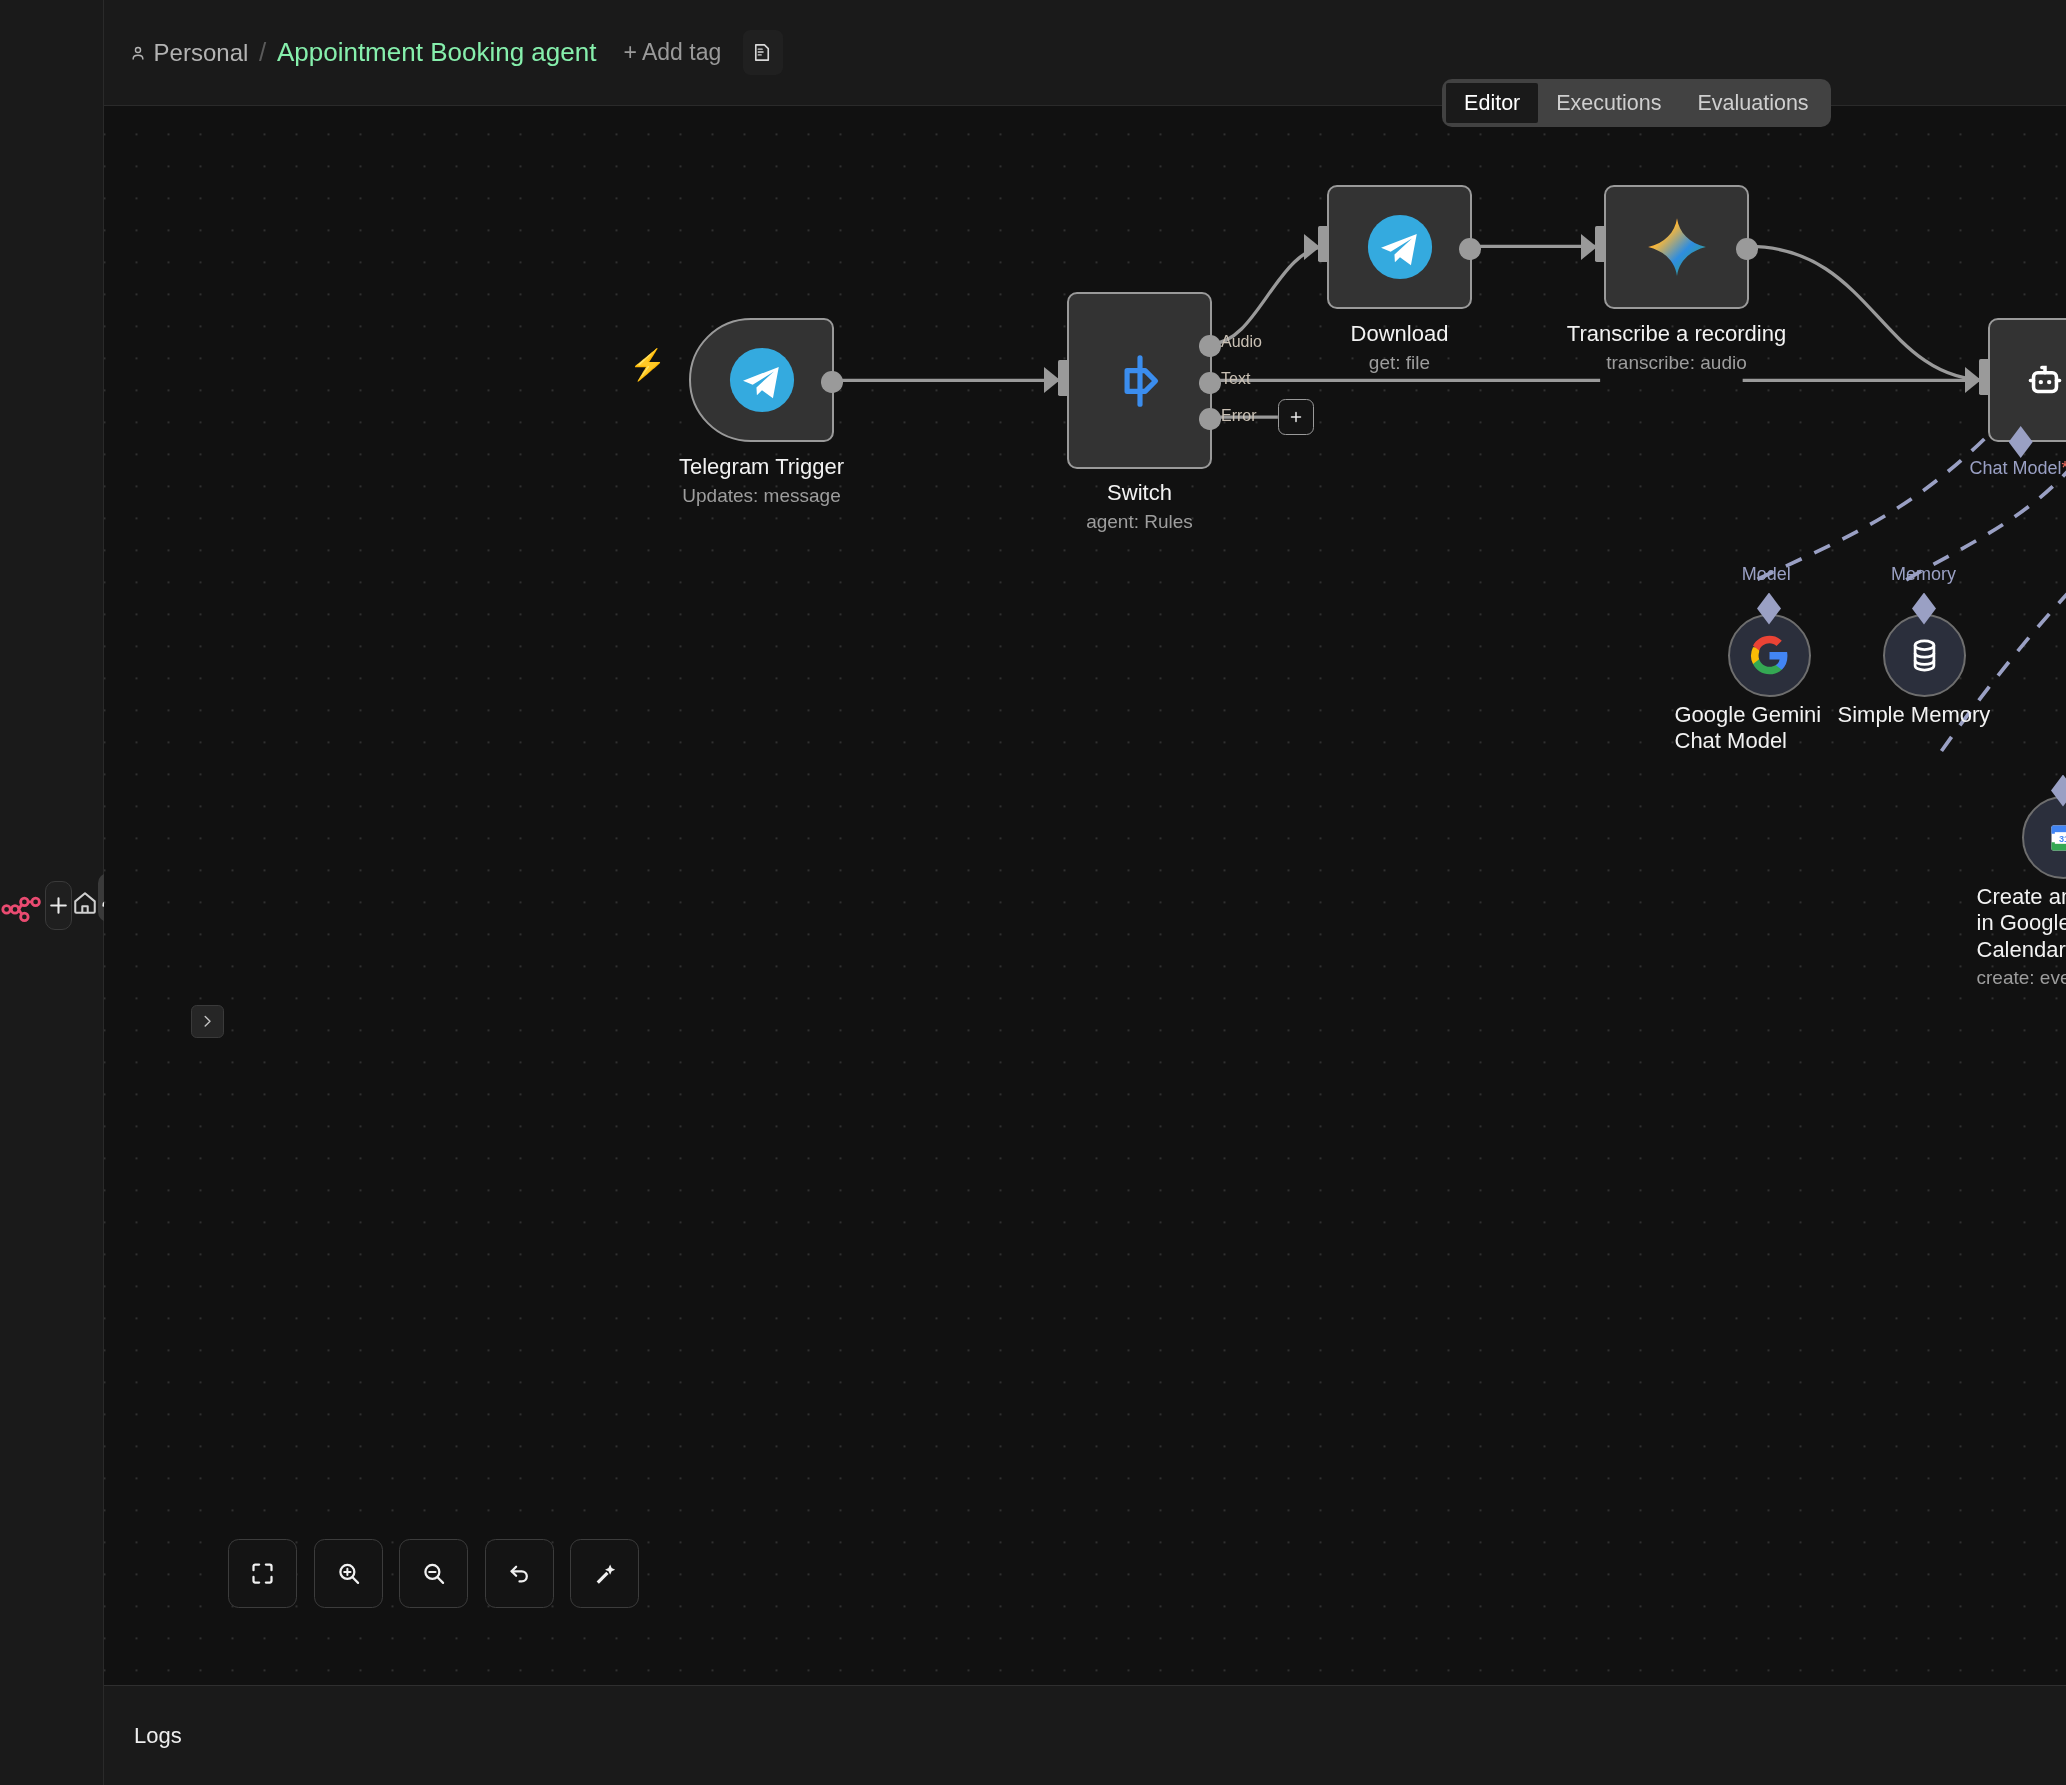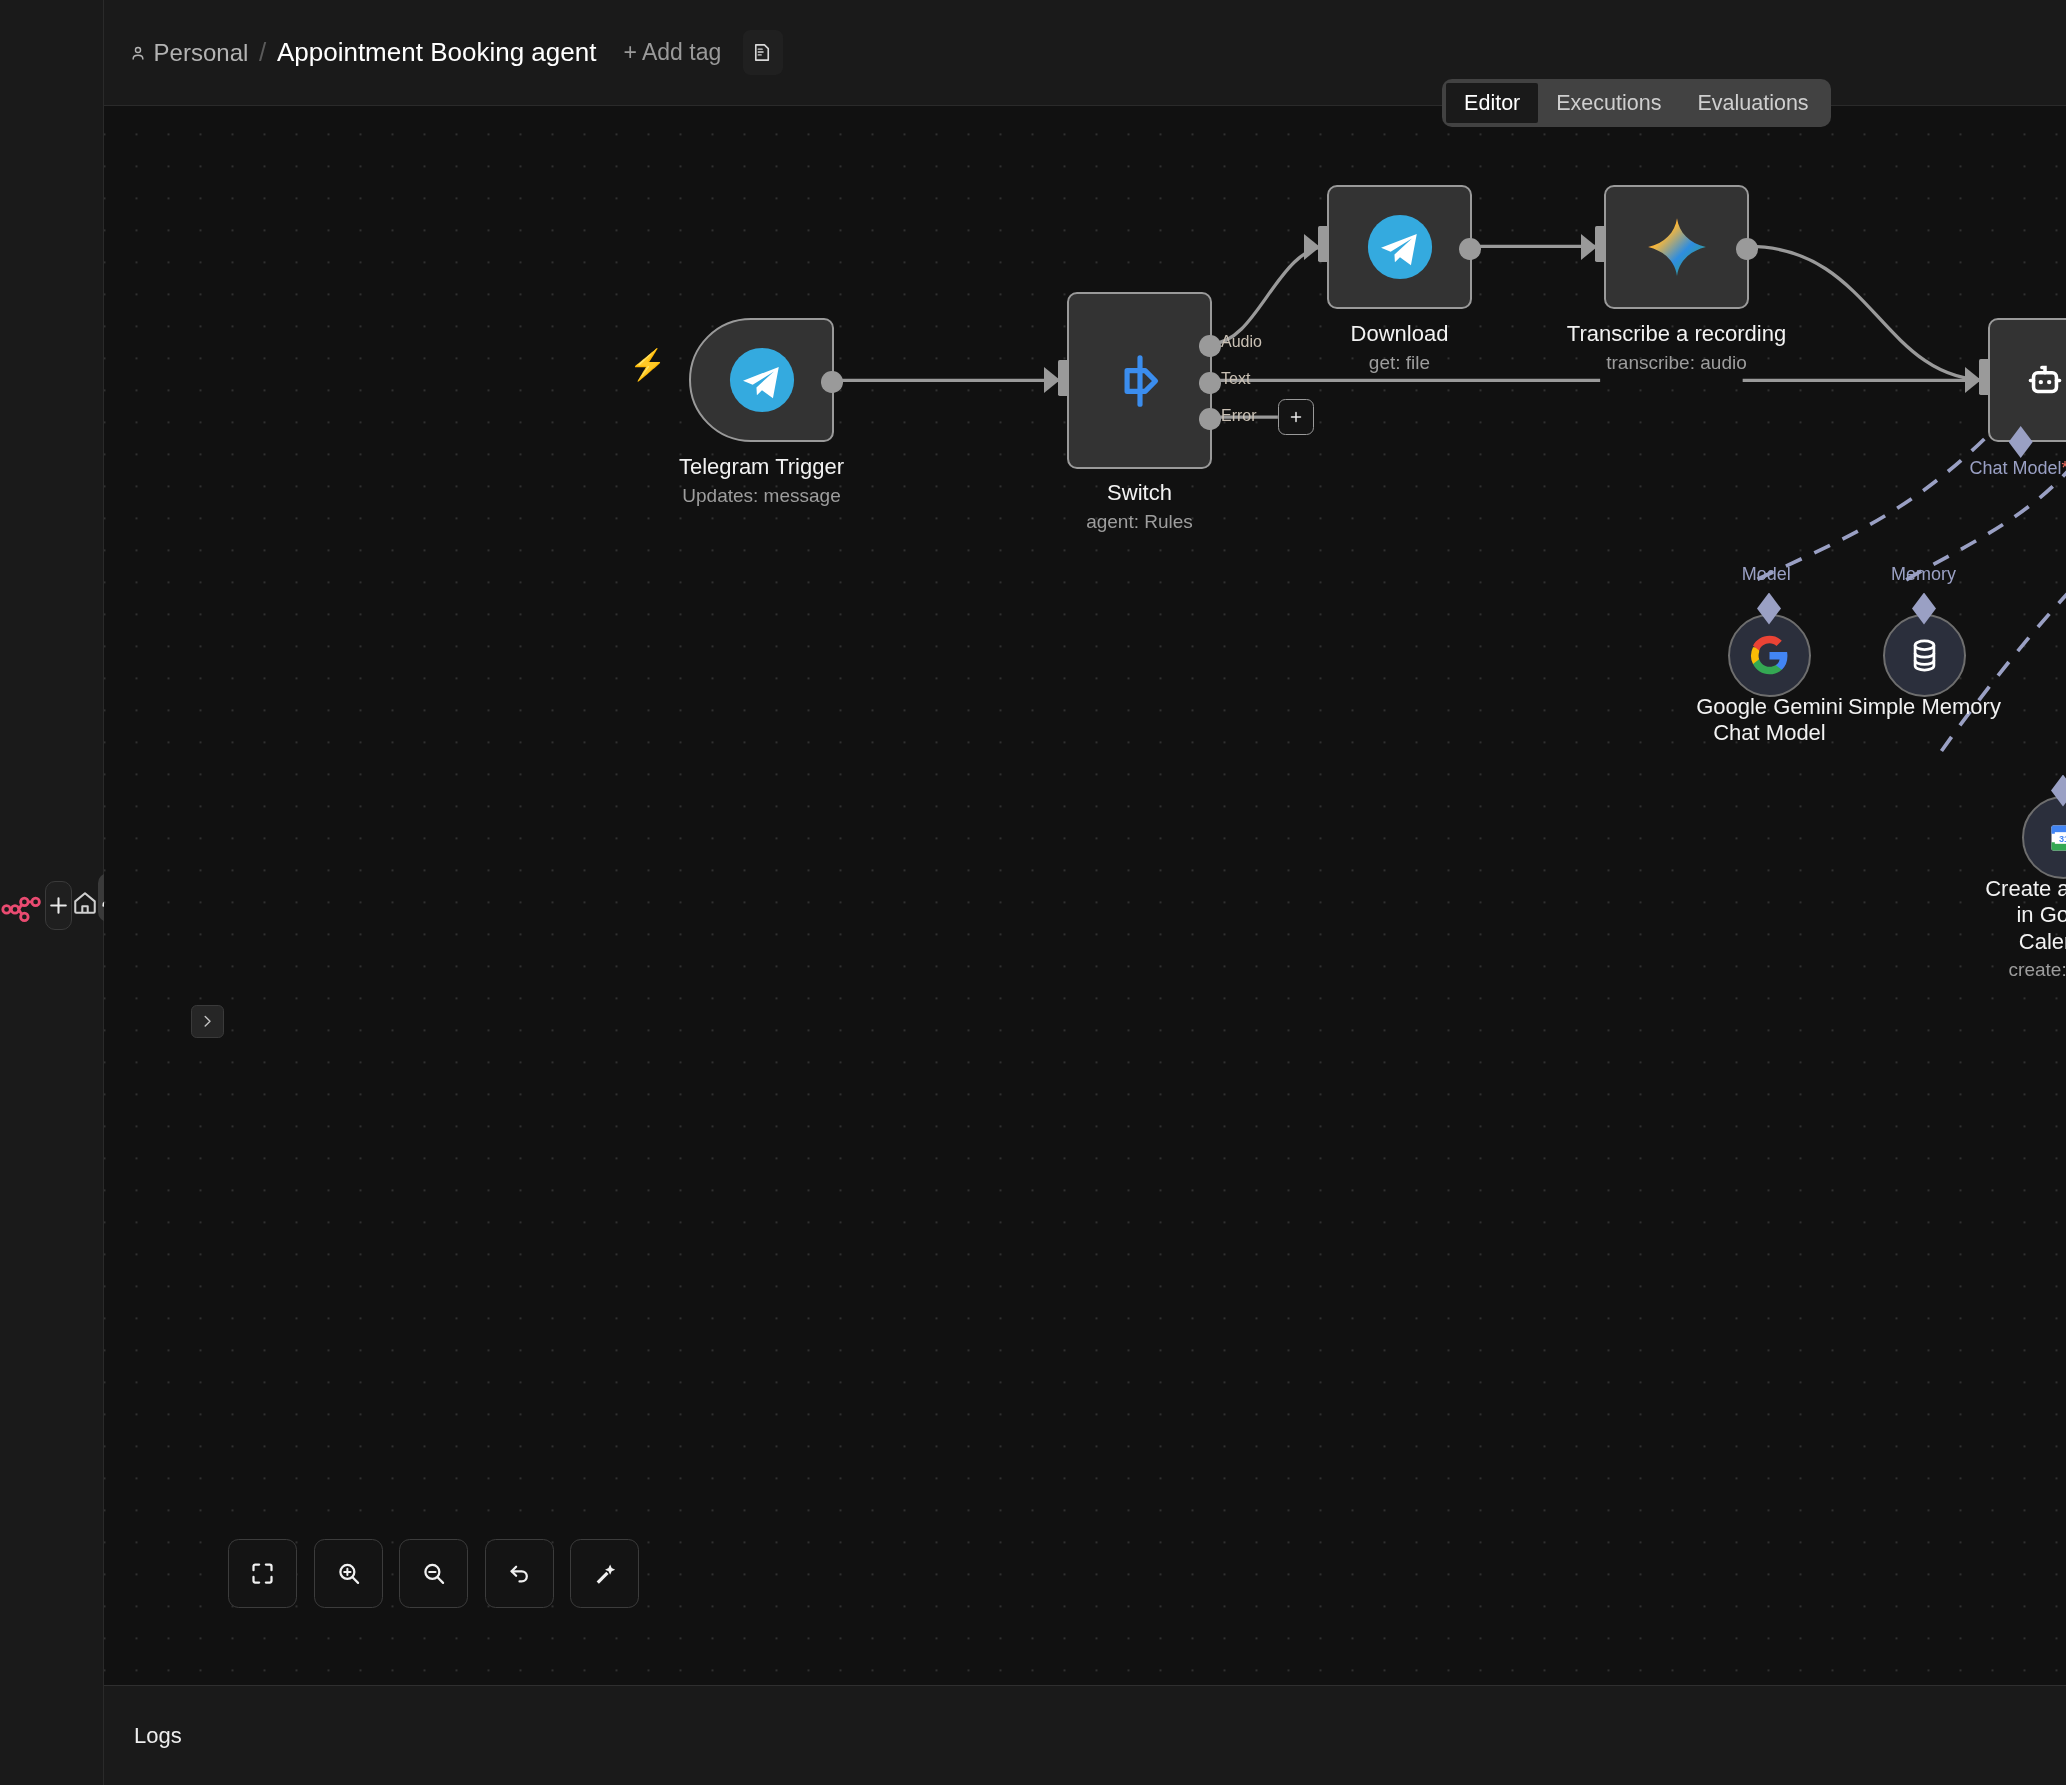--- a/index.html
+++ b/index.html
@@ -39,21 +39,21 @@
   .notif-dot { position:absolute; width:10.7px; height:10.7px; border-radius:50%; background:#ef6b5e; transform: translate(11.6px,-11.6px); }
 
   
   .topbar {
     position: absolute; left: 104px; top: 0; width: 3072px; height: 106px;
     background: #1a1a1a; border-bottom: 0.4px solid #2a2a2a;
     display: flex; align-items: center; padding: 0 0 0 25px;
   }
   .crumb-person { display:flex; align-items:center; gap:6.6px; color:#b3b3b3; font-size:24px; }
   .crumb-sep { color:#5a5a5a; font-size:26px; margin: 0 10.7px; font-weight:300; }
-  .wf-title { color:#ffffff; font-size:26px; font-weight:400; }
+  .wf-title { color:#86efac; font-size:26px; font-weight:400; }
   .add-tag { color:#9a9a9a; font-size:23px; margin-left:27px; cursor:pointer; }
   .title-edit-btn {
     width: 40px; height: 45px; margin-left: 21.5px; border-radius: 7.4px;
     background:#202020; display:flex; align-items:center; justify-content:center; cursor:pointer;
   }
 
   
   .tabbar {
     position:absolute; left:1442px; top:79px; height:48px;
     background:#424242; border-radius:10px; display:flex; align-items:center;
@@ -112,22 +112,22 @@
     white-space:nowrap; color:#f2f2f2; font-size:22px; line-height:1.18;
   }
   .node-sub { color:#9d9d9d; font-size:19px; margin-top:5px; white-space:nowrap; text-align:center; }
   .sub-node { position:absolute; }
   .sub-circle {
     width:83px; height:83px; border-radius:50%;
     background:#2b2f3c; border:2.1px solid #6e6e6e;
     display:flex; align-items:center; justify-content:center;
   }
   .sub-label {
-    position:absolute; top:80px; left:50%; transform:translateX(-50%);
-    text-align:center; color:#f2f2f2; font-size:22px; line-height:1.2; white-space:nowrap;
+    position:absolute; top:88px; left:50%; transform:translateX(-50%);
+    text-align:left; color:#f2f2f2; font-size:22px; line-height:1.2; white-space:nowrap;
   }
   .sub-sub { color:#9d9d9d; font-size:19px; margin-top:4.1px; white-space:nowrap; }
   .diamond {
     width:24px; height:32px; background:#9aa0c4;
     clip-path: polygon(50% 0, 100% 50%, 50% 100%, 0 50%);
   }
   .port-dot { position:absolute; width:21.5px; height:21.5px; border-radius:50%; background:#9a9a9a; }
   .port-in {
     position:absolute; width:10.7px; height:36px; background:#9a9a9a; border-radius:1.7px;
   }

